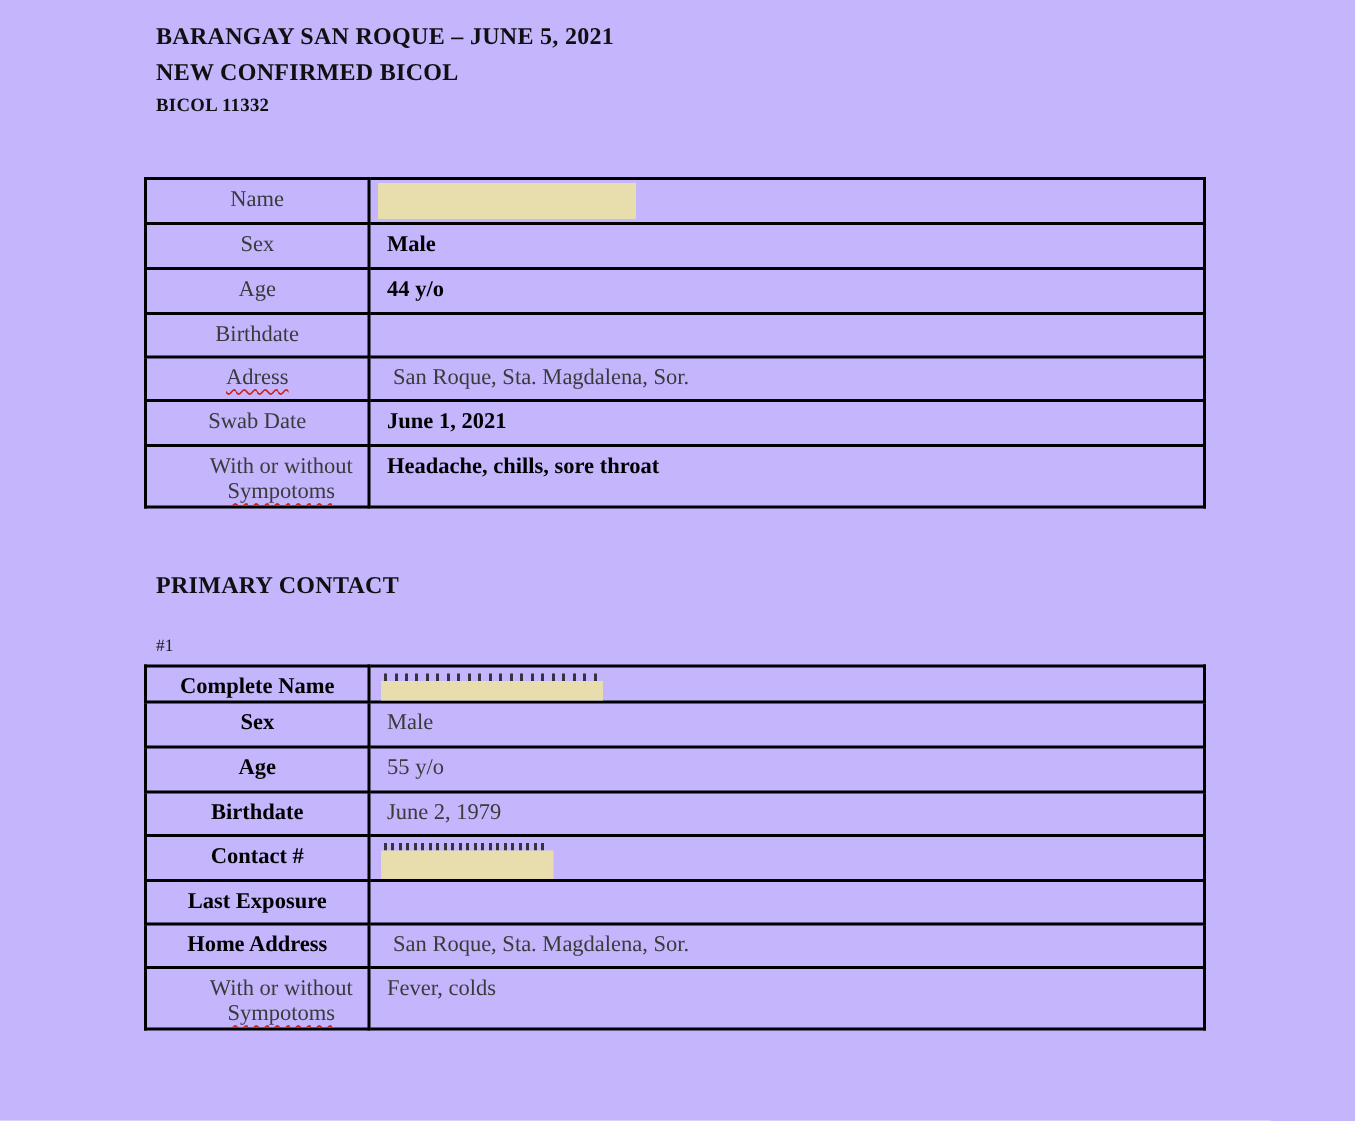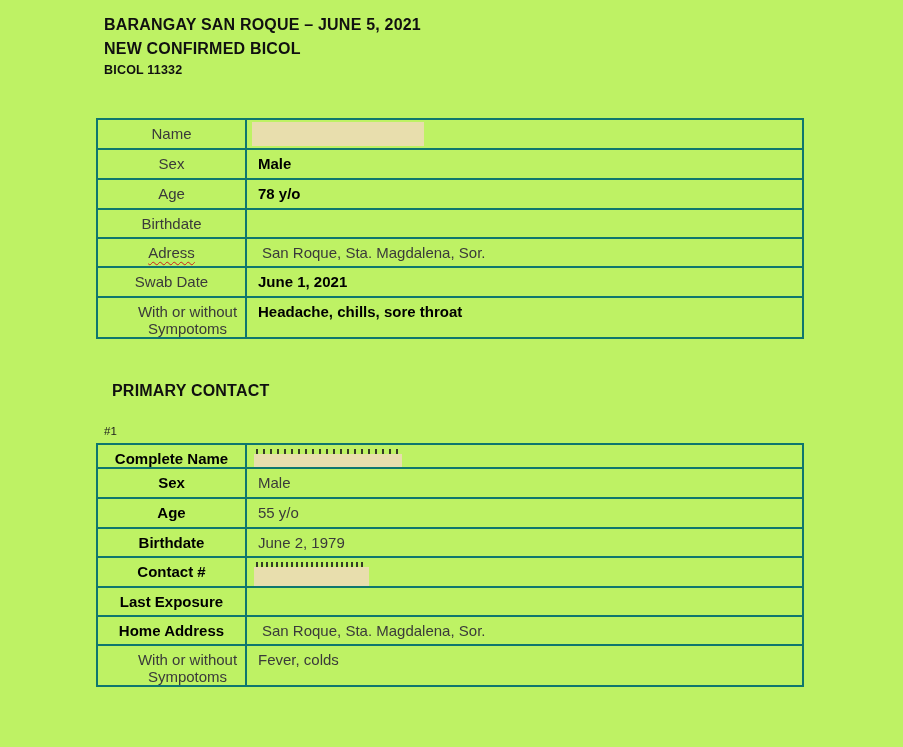--- a/index.html
+++ b/index.html
@@ -1,42 +1,43 @@
 <!DOCTYPE html>
 <html><head>
 <meta charset="utf-8">
 <style>
   * { box-sizing: border-box; margin: 0; padding: 0; }
   body { background: #fff; font-family: "Liberation Sans", "DejaVu Sans", sans-serif; }
   .page {
     position: relative;
     width: 903px;
     height: 747px;
-    background: #bef264;
+    background: #c4b5fd;
     overflow: hidden;
+    font-family: Liberation Serif, serif;
   }
   .doc-header { position: absolute; left: 104px; top: 13px; color: #101010; }
   .doc-header .t1 { font-size: 16px; font-weight: 700; line-height: 24px; letter-spacing: .2px; }
   .doc-header .t2 { font-size: 16px; font-weight: 700; line-height: 24px; letter-spacing: .2px; }
   .doc-header .t3 { font-size: 12.5px; font-weight: 700; line-height: 19px; letter-spacing: .2px; }
 
   .section-heading {
     position: absolute; left: 104px; top: 382px;
-    font-size: 16px; font-weight: 700; color: #101010; letter-spacing: .2px; margin-left: 8px;
+    font-size: 16px; font-weight: 700; color: #101010; letter-spacing: .2px;
   }
   .contact-number {
     position: absolute; left: 104px; top: 425px;
     font-size: 11.5px; color: #1a1a1a;
   }
 
   table.doc-table {
     position: absolute; left: 96px; width: 708px;
     border-collapse: collapse; table-layout: fixed;
   }
-  table.doc-table td { border: 2px solid #0f766e; vertical-align: top; overflow: hidden; margin-top: 44px; }
+  table.doc-table td { border: 2px solid #000000; vertical-align: top; overflow: hidden; margin-top: 44px; }
   td.label {
     text-align: center; padding-top: 5px;
     font-size: 15px; color: #3a3a3a; line-height: 17px;
   }
   td.label.bold { font-weight: 700; color: #000; }
   td.value {
     padding: 5px 12px 0 11px;
     font-size: 15px; color: #3a3a3a; line-height: 17px;
     position: relative;
   }
@@ -87,21 +88,21 @@
       <td class="value">
         <div class="redact redact-name1"></div>
       </td>
     </tr>
     <tr style="height:30px">
       <td class="label">Sex</td>
       <td class="value bold">Male</td>
     </tr>
     <tr style="height:30px">
       <td class="label">Age</td>
-      <td class="value bold">78 y/o</td>
+      <td class="value bold">44 y/o</td>
     </tr>
     <tr style="height:29px">
       <td class="label">Birthdate</td>
       <td class="value"></td>
     </tr>
     <tr style="height:29px">
       <td class="label"><span class="misspell">Adress</span></td>
       <td class="value indent">San Roque, Sta. Magdalena, Sor.</td>
     </tr>
     <tr style="height:30px">

